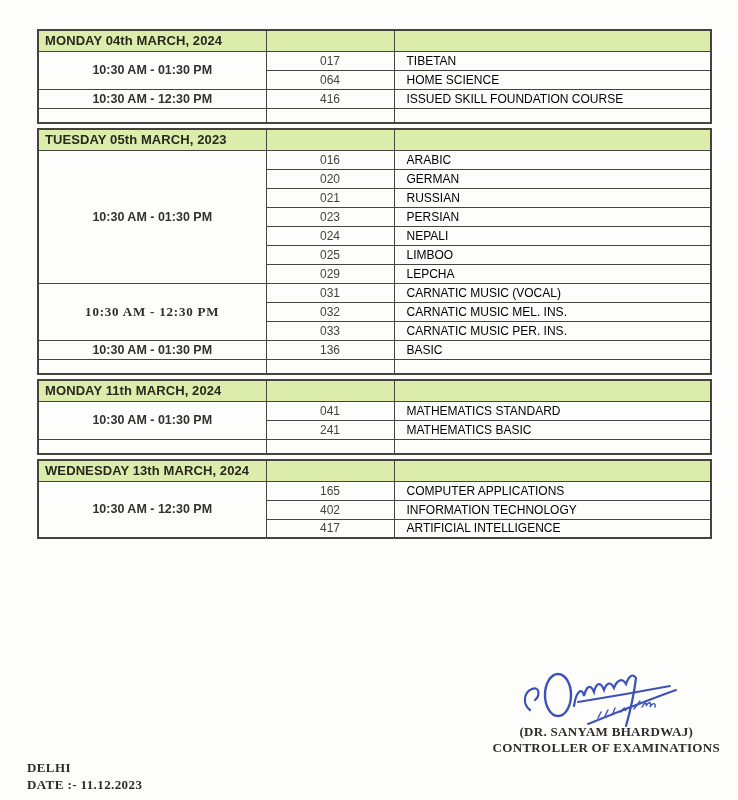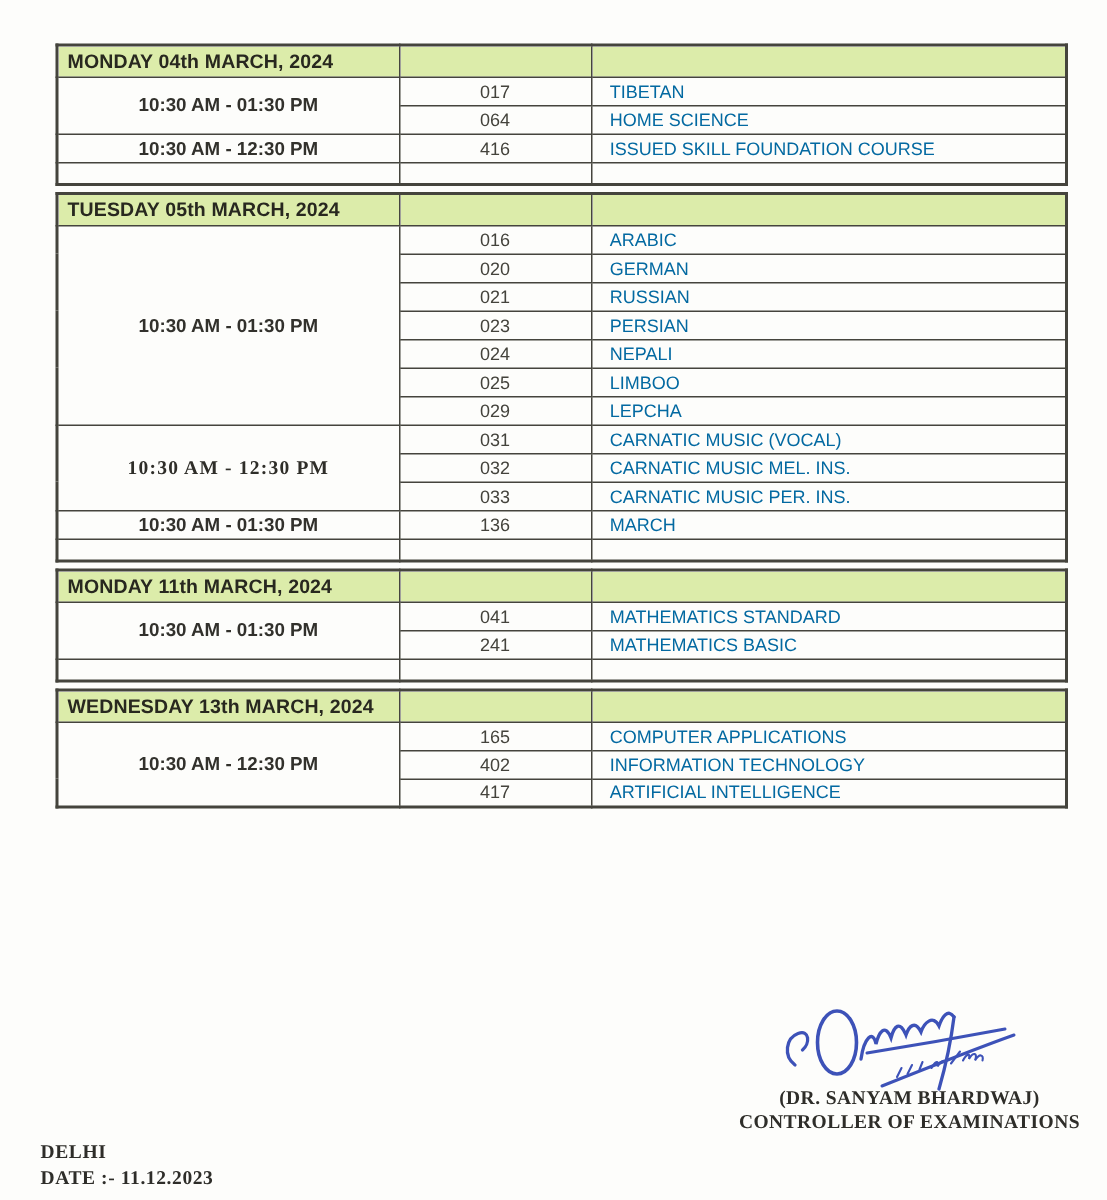--- a/index.html
+++ b/index.html
@@ -48,21 +48,21 @@
     font-size: 12.5px;
     color: #32312c;
   }
   td.time.serif {
     font-family: "Liberation Serif", serif;
     font-size: 13px;
     letter-spacing: 0.8px;
     color: #2e2d28;
   }
   td.code { text-align: center; color: #44433c; }
-  td.subj { padding-left: 12px; color: #0369a1; }
+  td.subj { padding-left: 12px; color: #000000; }
   tr.empty td { height: 15px; }
 
   .note {
     position: absolute;
     left: 16px;
     top: 651px;
     font-family: "Liberation Serif", serif;
     font-weight: bold;
     font-size: 13.5px;
     letter-spacing: 0.3px;
@@ -145,21 +145,21 @@
       </table>
 
     <table class="section">
       <colgroup>
           <col style="width:228px">
           <col style="width:128px">
           <col style="width:317px">
         </colgroup>
       <tbody>
           <tr class="hrow">
-        <td class="datecell">TUESDAY 05th MARCH, 2024</td>
+        <td class="datecell">TUESDAY 05th MARCH, 2023</td>
         <td></td>
         <td></td>
       </tr>
       <tr>
         <td class="time" rowspan="7">10:30 AM - 01:30 PM</td>
         <td class="code">016</td>
         <td class="subj">ARABIC</td>
       </tr>
       <tr>
         <td class="code">020</td>
@@ -194,21 +194,21 @@
         <td class="code">032</td>
         <td class="subj">CARNATIC MUSIC MEL. INS.</td>
       </tr>
       <tr>
         <td class="code">033</td>
         <td class="subj">CARNATIC MUSIC PER. INS.</td>
       </tr>
       <tr>
         <td class="time">10:30 AM - 01:30 PM</td>
         <td class="code">136</td>
-        <td class="subj">MARCH</td>
+        <td class="subj">BASIC</td>
       </tr>
       <tr class="empty">
         <td></td>
             <td></td>
             <td></td>
       </tr>
     </tbody>
       </table>
 
 

